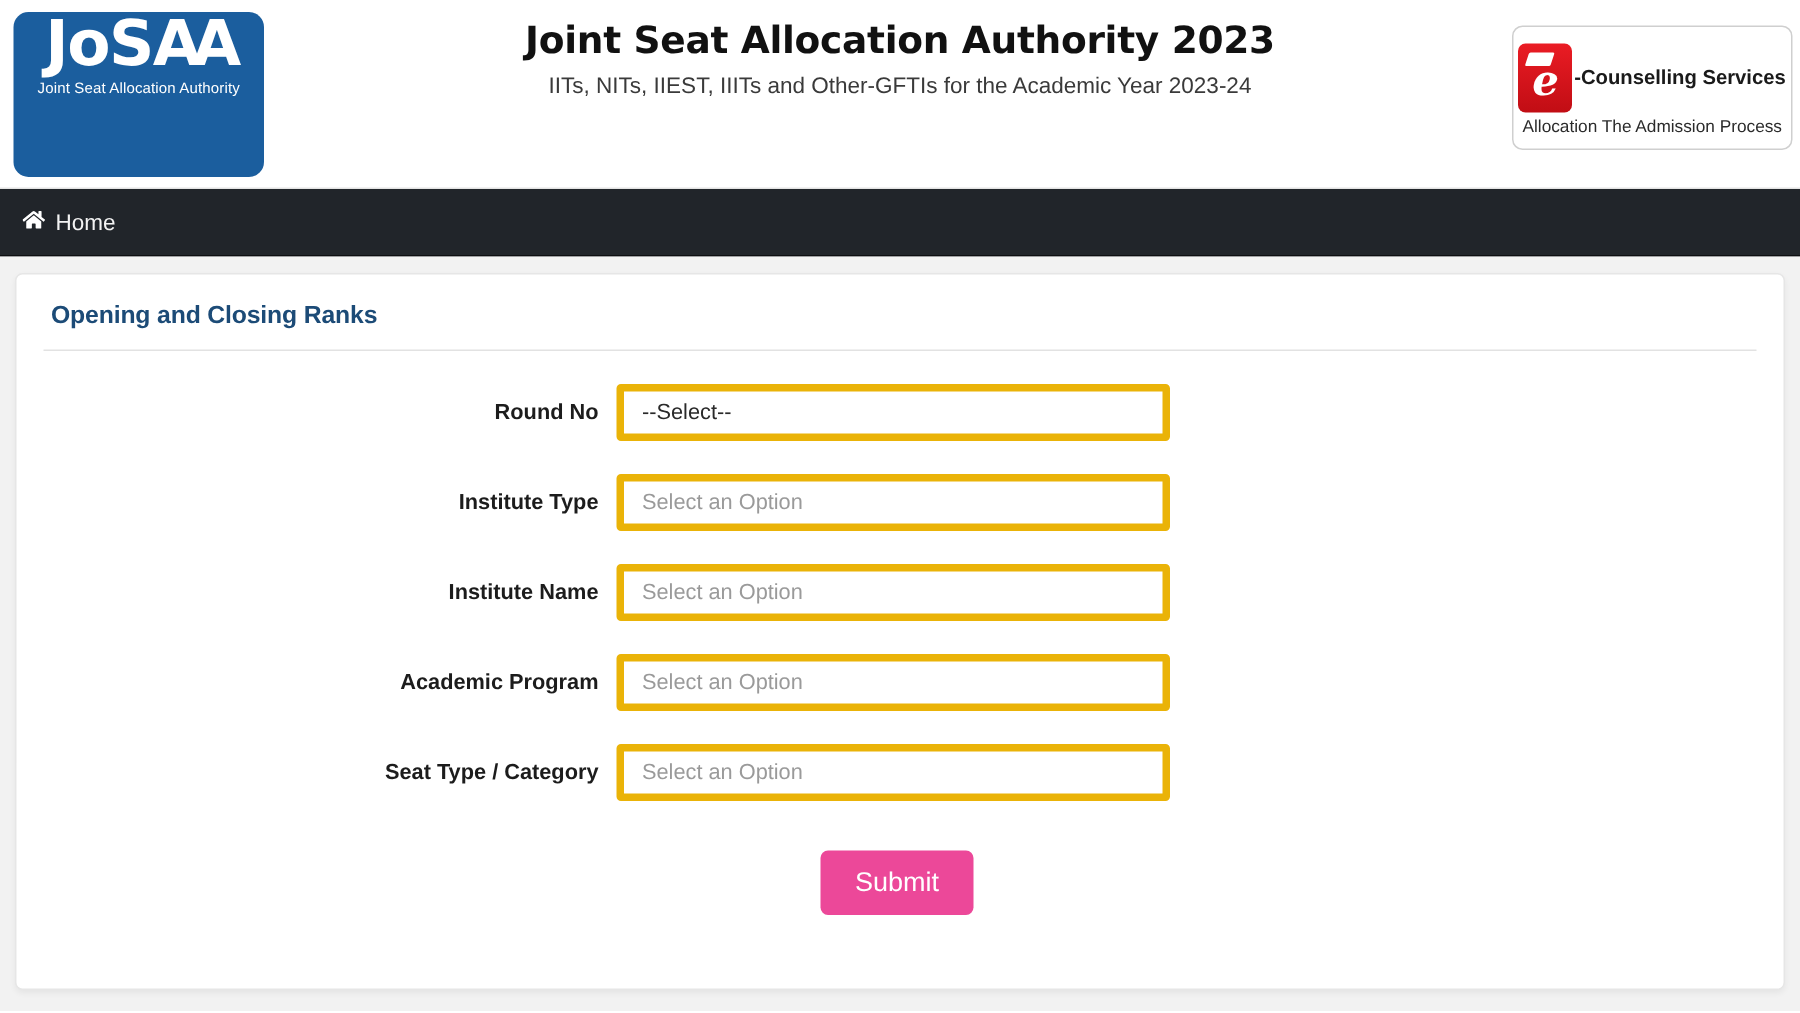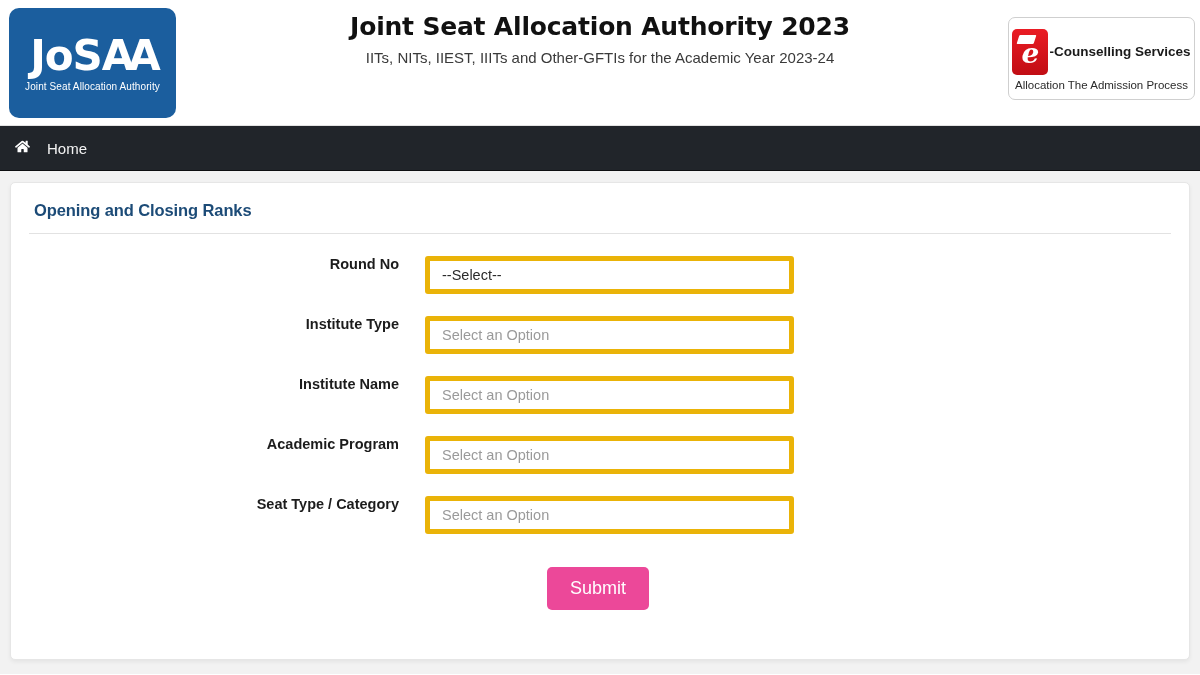--- a/index.html
+++ b/index.html
@@ -25,21 +25,21 @@
     position: absolute;
     left: 9px;
     top: 8px;
     width: 167px;
     height: 110px;
     background: #1b5e9e;
     border-radius: 10px;
     display: flex;
     flex-direction: column;
     align-items: center;
-    justify-content: center;
+    justify-content: flex-start;
     overflow: hidden;
   }
   .logo-left .wordmark {
     color: #ffffff;
     font-weight: bold;
     font-size: 42px;
     line-height: 1;
     letter-spacing: -1px;
     font-family: "DejaVu Sans", sans-serif;
     margin-bottom: 4px;
@@ -141,21 +141,21 @@
     height: 45px;
     background: #21252a;
     display: flex;
     align-items: center;
     padding-left: 15px;
     border-bottom: 1px solid #0d0f11;
   }
   .nav-item {
     display: flex;
     align-items: center;
-    gap: 17px;
+    gap: 7px;
     color: #f3f3f3;
     font-size: 15px;
     text-decoration: none;
     cursor: pointer;
     justify-content: space-between;
   }
   .home-icon { display: block; }
 
   
   .page-body {
@@ -179,22 +179,22 @@
     letter-spacing: -0.1px;
   }
   .card-divider {
     height: 1px;
     background: #e2e2e2;
     margin: 0 0 22px 0;
   }
 
   .form-row {
     display: flex;
+    align-items: center;
     margin-bottom: 22px;
-    gap: 14px;
   }
   .form-label {
     width: 382px;
     text-align: right;
     padding-right: 12px;
     font-size: 14.5px;
     font-weight: bold;
     color: #1c1c1c;
     white-space: nowrap;
   }

